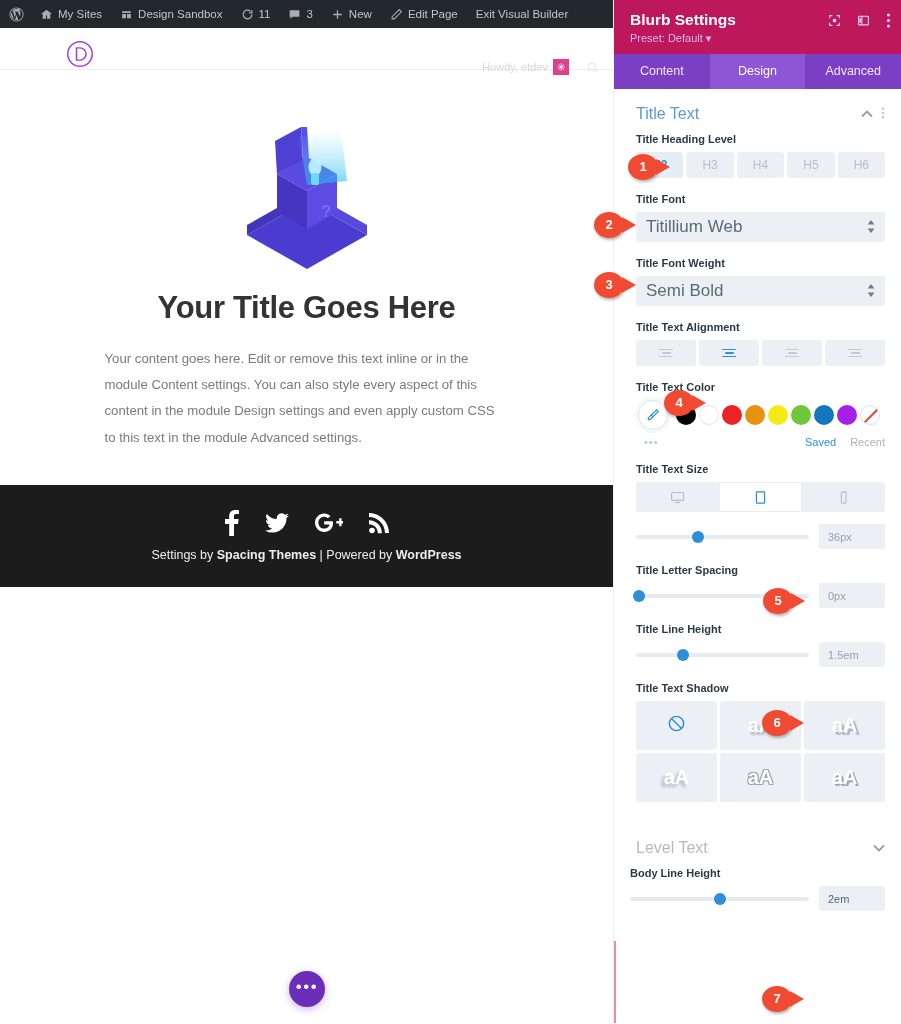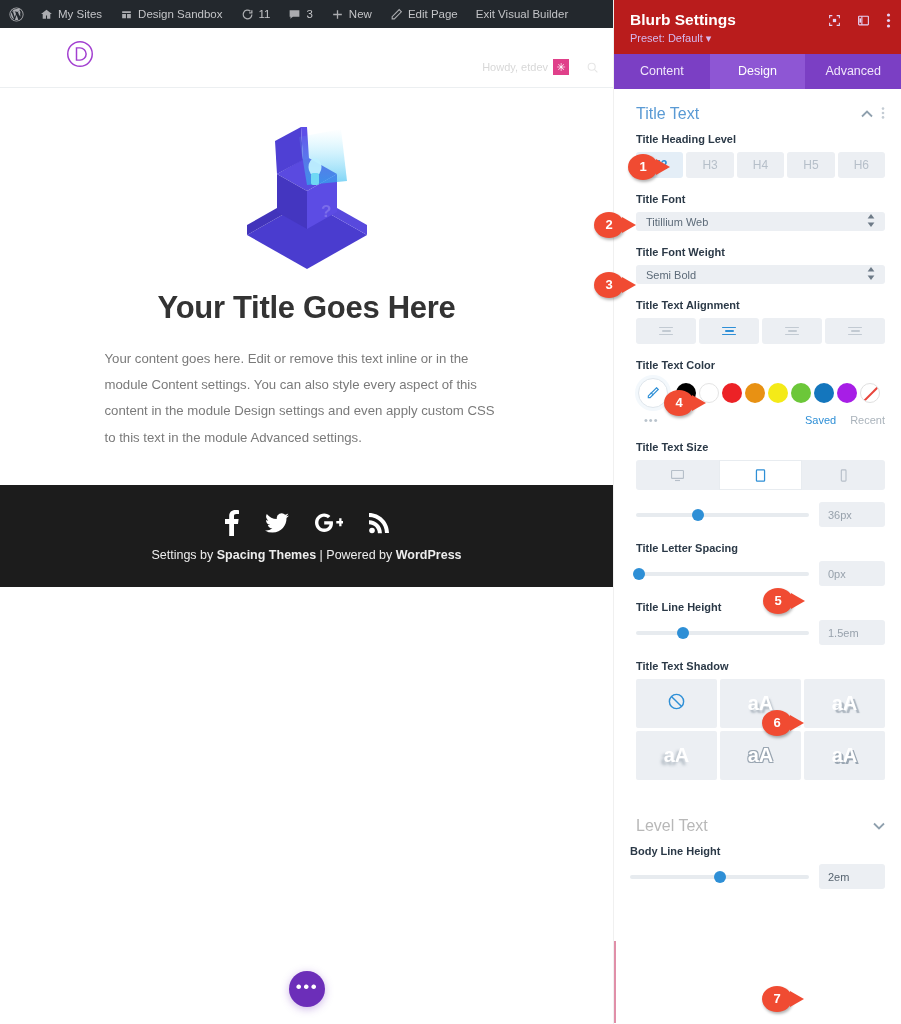--- a/index.html
+++ b/index.html
@@ -19,21 +19,21 @@
   .ab-item {
     display:flex; align-items:center; gap:5px;
     padding:0 9px; height:28px; color:#c3c4c7; white-space:nowrap;
   }
   .ab-item:first-child { padding-left:8px; padding-right:6px; }
   .ab-ico { display:inline-flex; align-items:center; justify-content:center; opacity:.85; }
   .wp-logo { width:17px; height:17px; }
 
   
   .site-header {
-    position:absolute; left:0; top:28px; width:613px; height:60px;
+    position:absolute; left:0; top:28px; width:613px; height:42px;
     background:#fff; border-bottom:1px solid #eceff1;
   }
   .divi-logo {
     position:absolute; left:66px; top:40px; width:28px; height:28px;
   }
   .hdr-icons {
     position:absolute; right:58px; top:44px;
     display:flex; align-items:center; gap:12px;
   }
   .hamburger { display:flex; flex-direction:column; gap:3px; width:22px; margin-left:22px;}
@@ -77,21 +77,21 @@
     display:flex; align-items:center; justify-content:center;
     font-size:17px; letter-spacing:1.5px; line-height:0; padding-bottom:5px;
     box-shadow:0 2px 8px rgba(108,46,185,.35);
   }
 
   
   .panel {
     position:absolute; right:0; top:0; width:288px; height:1024px;
     background:#fff; border-left:1px solid #f0f0f0; overflow:hidden;
   }
-  .panel-head { background:#b91c1c; padding:11px 16px 9px; position:relative; }
+  .panel-head { background:#be185d; padding:11px 16px 9px; position:relative; }
   .panel-title { color:#fff; font-size:15.5px; font-weight:bold; }
   .panel-preset { color:#d5b9ef; font-size:11px; margin-top:3px; }
   .panel-head-icons {
     position:absolute; right:10px; top:13px; display:flex; align-items:center; gap:16px;
   }
   .ph-ico { color:#e5d4f7; display:flex; }
   .panel-tabs { display:flex; background:#7b3fc4; }
   .ptab {
     flex:1; text-align:center; padding:10px 0 11px;
     color:#f0e6fb; font-size:12.5px;
@@ -117,23 +117,23 @@
 
   .btn-row { display:flex; gap:3px; }
   .opt-btn {
     flex:1; height:26px; background:#eceff3; border-radius:3px;
     display:flex; align-items:center; justify-content:center;
     font-size:12px; color:#b6bfc9;
   }
   .opt-btn.active { color:#2e8fd6; background:#e4eef7; font-weight:bold; }
 
   .select {
-    height:19px; background:#eceff3; border-radius:3px;
+    height:30px; background:#eceff3; border-radius:3px;
     display:flex; align-items:center; justify-content:space-between;
-    padding:0 10px; font-size:11px; color:#5c6a78;
+    padding:0 10px; font-size:17px; color:#5c6a78;
   }
   .select .caret { color:#6d7a87; font-size:9px; line-height:.9; text-align:center; }
 
   .align-row { display:flex; gap:3px; }
   .align-btn {
     flex:1; height:26px; background:#eceff3; border-radius:3px;
     display:flex; flex-direction:column; align-items:center; justify-content:center; gap:2px;
   }
   .align-btn i { display:block; height:1.6px; background:#c2cad2; border-radius:1px; }
   .align-btn.active i { background:#2e8fd6; }

